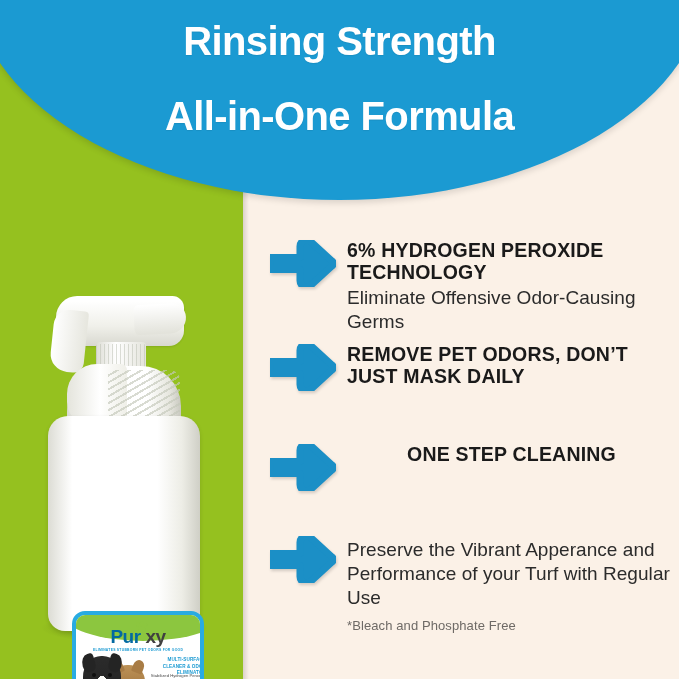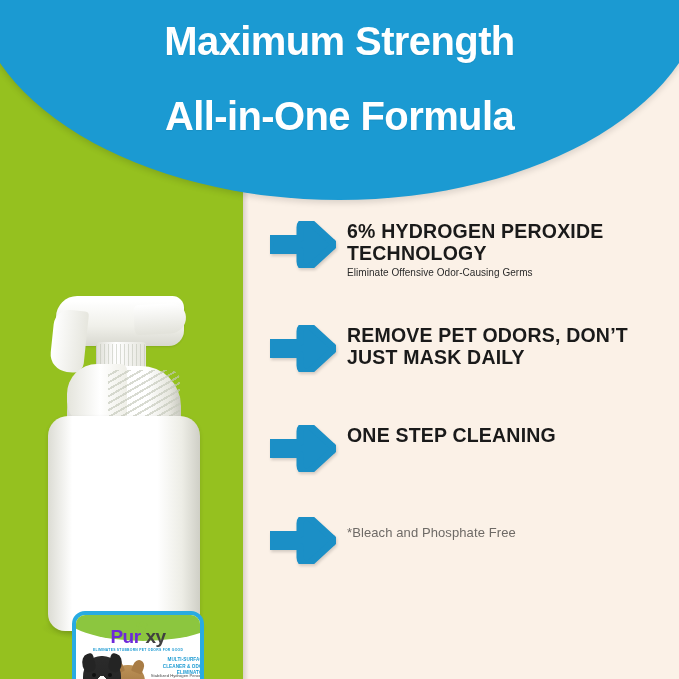--- a/index.html
+++ b/index.html
@@ -126,21 +126,21 @@
   }
   .label-green-arc{
     position:absolute; left:-14px; top:-30px; width:162px; height:56px;
     background:#8CC63F; border-radius:50%;
   }
   .brand{
     position:absolute; left:0; top:12px; width:100%;
     text-align:center; font-weight:bold; font-size:19px; line-height:1;
     letter-spacing:-0.5px;
   }
-  .brand .pur{ color:#6d28d9; }
+  .brand .pur{ color:#0369a1; }
   .brand .oxy{ color:#404040; }
   .paw{
     position:absolute; left:59px; top:6px; width:14px; height:13px;
   }
   .tagline{
     position:absolute; left:0; top:33px; width:100%;
     text-align:center; color:#1B9AD2;
     font-size:3.4px; letter-spacing:.25px; font-weight:bold;
     transform:scale(1.0);
   }
@@ -172,42 +172,42 @@
     font-size:4.6px; font-weight:bold; line-height:1.45; letter-spacing:.1px;
   }
   .label-right-sub{
     position:absolute; left:70px; top:58px; width:60px;
     text-align:right; color:#4A4A4A;
     font-size:4.2px; line-height:1.45;
   }
 
   
   .bullets{
-    position:absolute; left:266px; top:221px; width:410px; z-index:6;
+    position:absolute; left:266px; top:240px; width:410px; z-index:6;
   }
   .bullet{
     position:relative;
     display:flex; align-items:flex-start;
   }
   .arrow-cell{ width:81px; flex:0 0 81px; position:relative; }
   .arrow{
     position:absolute; left:4px; top:0; width:66px; height:47px;
     filter:drop-shadow(1px 2px 1.5px rgba(0,0,0,.16));
   }
   .btxt{ flex:1 1 auto; padding-top:0; }
   .bhead{
     color:#1A1A1A;
     font-weight:bold;
     font-size:19.5px;
     line-height:1.12;
     letter-spacing:.2px;
   }
   .bsub{
     color:#2B2B2B;
-    font-size:10px;
+    font-size:19px;
     line-height:1.26;
     letter-spacing:.05px;
     margin-top:2px;
   }
   .footnote{
     color:#6E6A66;
     font-size:13px;
     letter-spacing:.1px;
     margin-top:8px;
     margin-left:81px;
@@ -216,21 +216,21 @@
 </head>
 <body>
 
 <div id="root">
 
   <div class="green-panel"></div>
   <div class="green-edge"></div>
 
   <div class="blue-oval"></div>
   <div class="header-text">
-    <span>Maximum Strength</span>
+    <span>Rinsing Strength</span>
     <span class="l2">All-in-One Formula</span>
   </div>
 
   <div class="bottle-shadow"></div>
   <div class="bottle-wrap">
 
     <div class="sprayer-top"></div>
     <div class="sprayer-nose"></div>
     <div class="trigger-gap"></div>
     <div class="sprayer-trigger"></div>
@@ -298,37 +298,38 @@
         <svg class="arrow" viewBox="0 0 66 47">
           <path d="M0 17.5 h30 V6.5 a6.5 6.5 0 0 1 11.2 -4.5 L62 21 a3 3 0 0 1 0 5 L41.2 45 a6.5 6.5 0 0 1 -11.2 -4.5 V29.5 H0 a0 0 0 0 1 0 0 Z" fill="#1B8FC6" stroke="#1B8FC6" stroke-width="7" stroke-linejoin="round"></path>
         </svg>
       </div>
       <div class="btxt">
         <div class="bhead">REMOVE PET ODORS, DON’T JUST MASK DAILY</div>
         <div class="bsub"></div>
       </div>
     </div>
 
-    <div class="bullet" style="min-height:92px;">
+    <div class="bullet" style="min-height:92px;text-align:center;">
       <div class="arrow-cell">
         <svg class="arrow" viewBox="0 0 66 47">
           <path d="M0 17.5 h30 V6.5 a6.5 6.5 0 0 1 11.2 -4.5 L62 21 a3 3 0 0 1 0 5 L41.2 45 a6.5 6.5 0 0 1 -11.2 -4.5 V29.5 H0 a0 0 0 0 1 0 0 Z" fill="#1B8FC6" stroke="#1B8FC6" stroke-width="7" stroke-linejoin="round"></path>
         </svg>
       </div>
       <div class="btxt">
         <div class="bhead">ONE STEP CLEANING</div>
       </div>
     </div>
 
     <div class="bullet">
       <div class="arrow-cell">
         <svg class="arrow" viewBox="0 0 66 47">
           <path d="M0 17.5 h30 V6.5 a6.5 6.5 0 0 1 11.2 -4.5 L62 21 a3 3 0 0 1 0 5 L41.2 45 a6.5 6.5 0 0 1 -11.2 -4.5 V29.5 H0 a0 0 0 0 1 0 0 Z" fill="#1B8FC6" stroke="#1B8FC6" stroke-width="7" stroke-linejoin="round"></path>
         </svg>
       </div>
       <div class="btxt">
+        <div class="bsub">Preserve the Vibrant Apperance and Performance of your Turf with Regular Use</div>
       </div>
     </div>
 
     <div class="footnote">*Bleach and Phosphate Free</div>
   </div>
 
 </div>
 
 </body></html>

